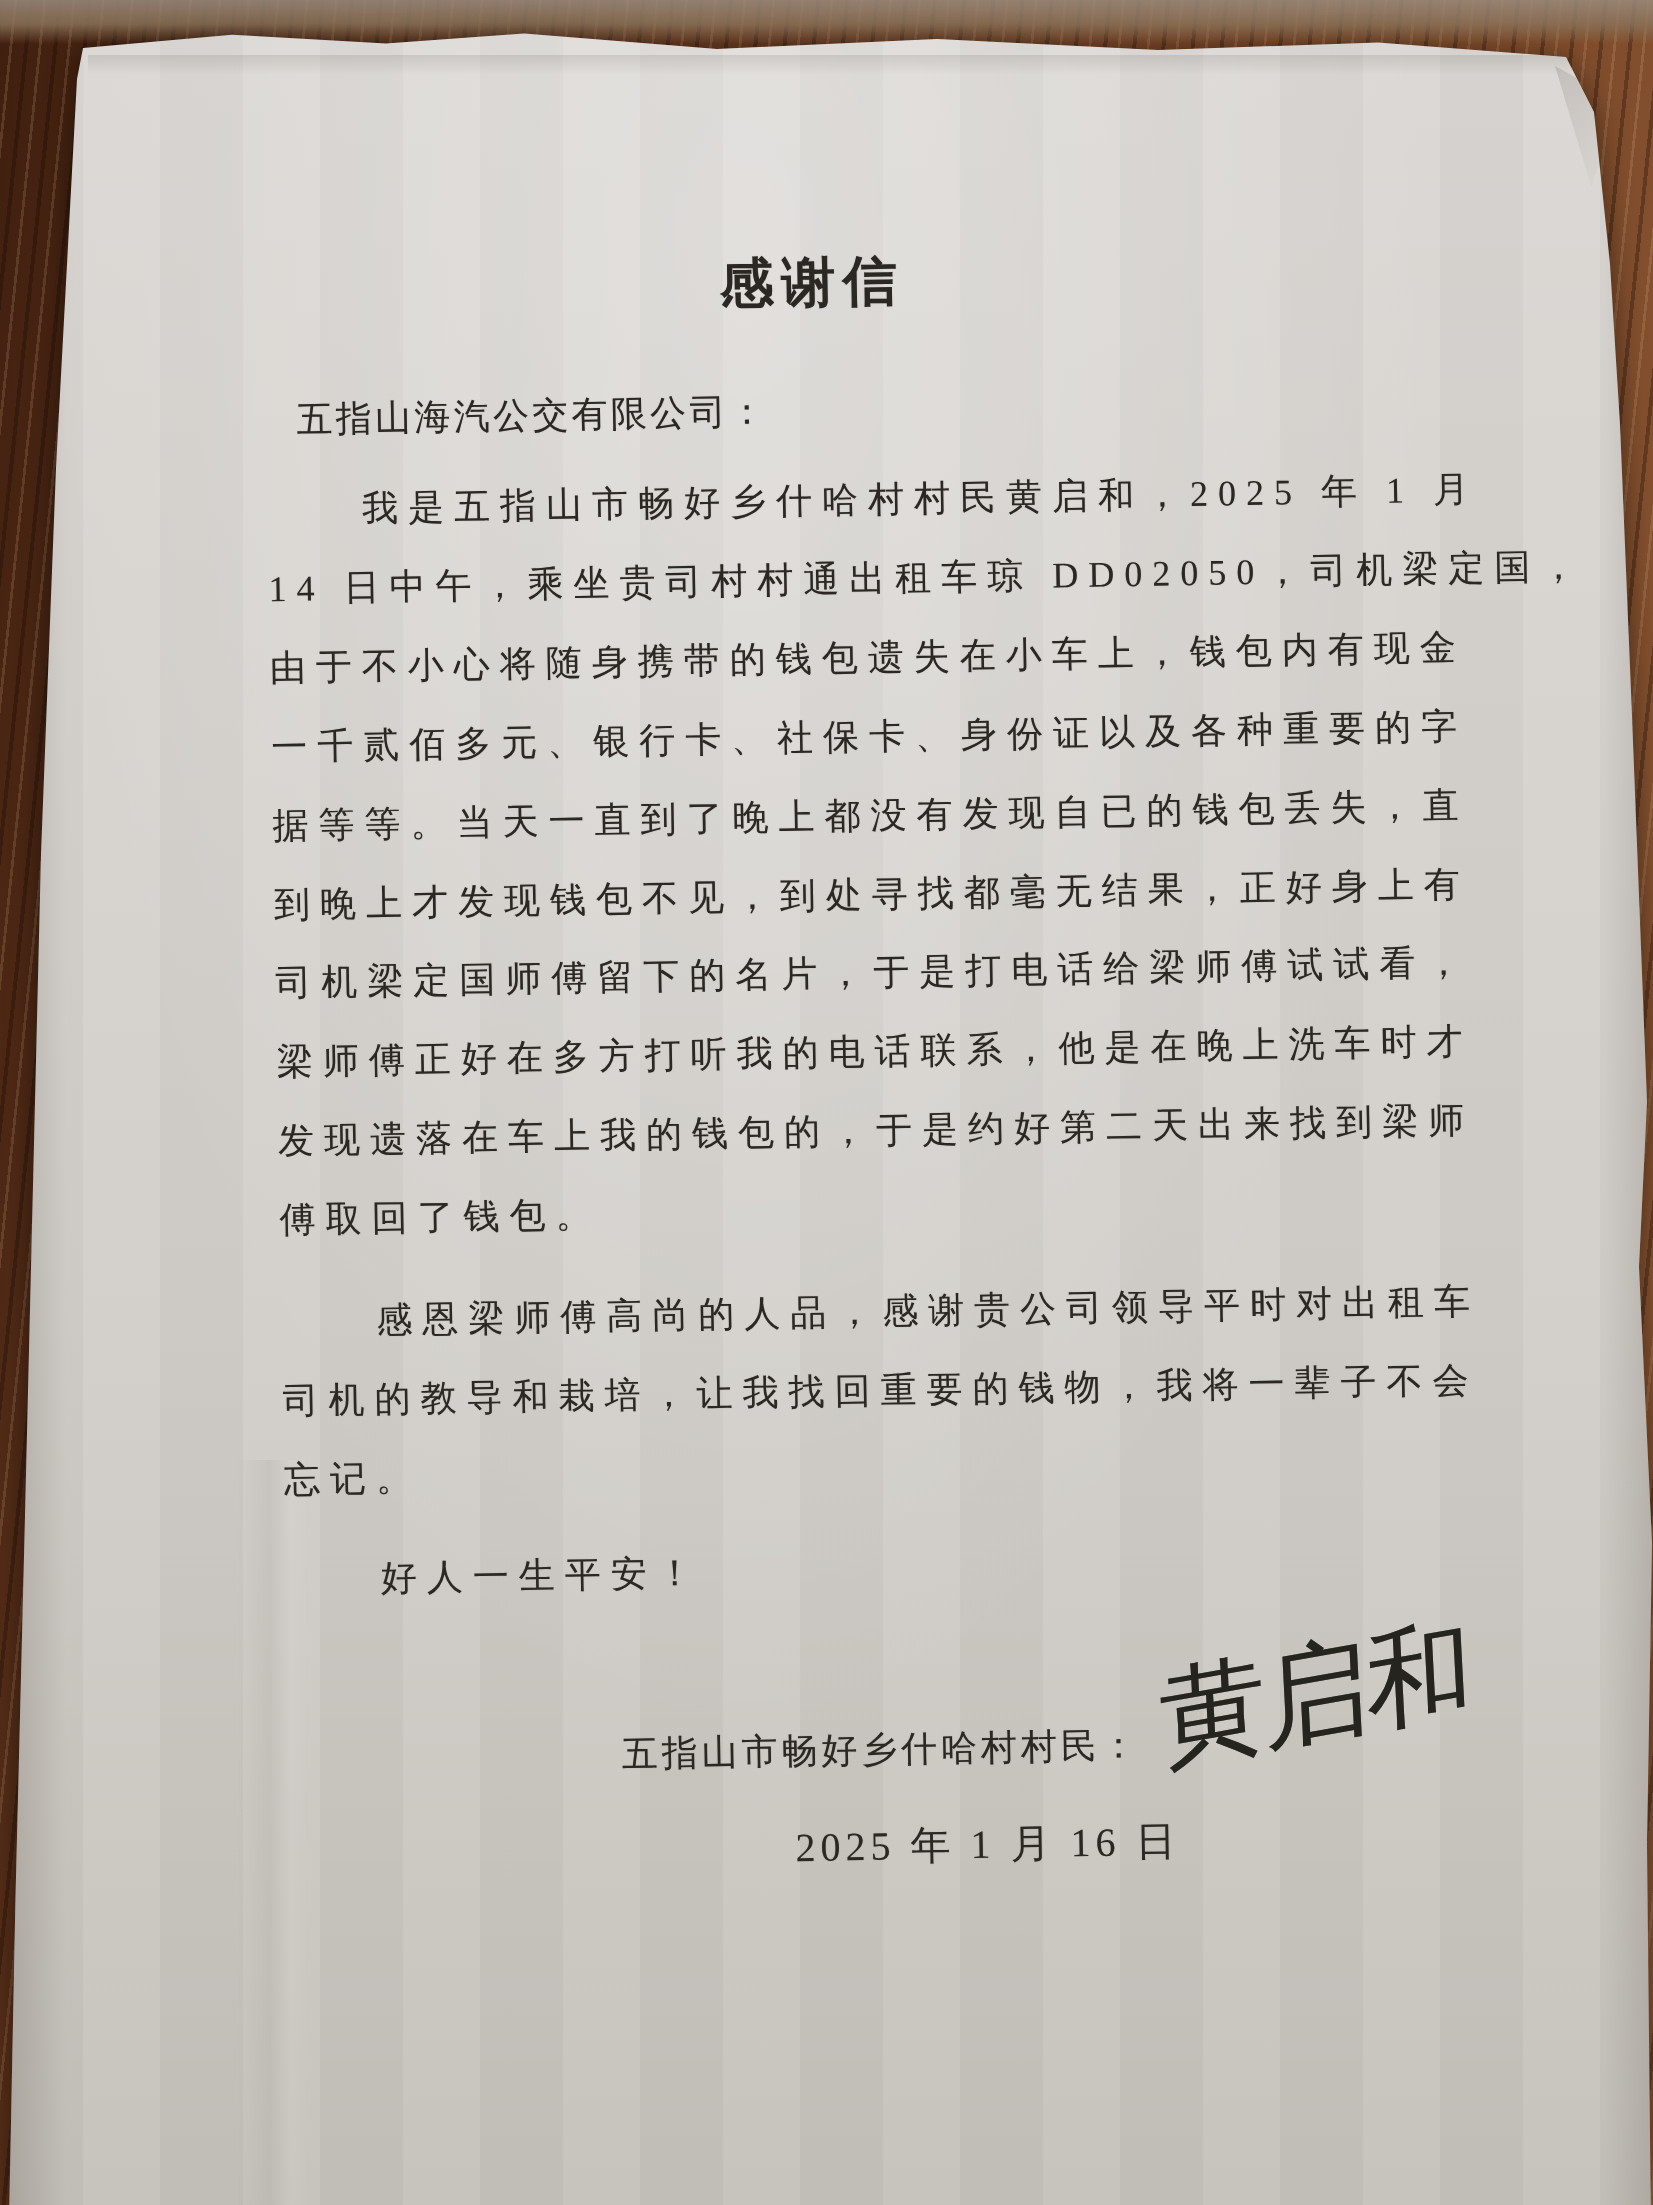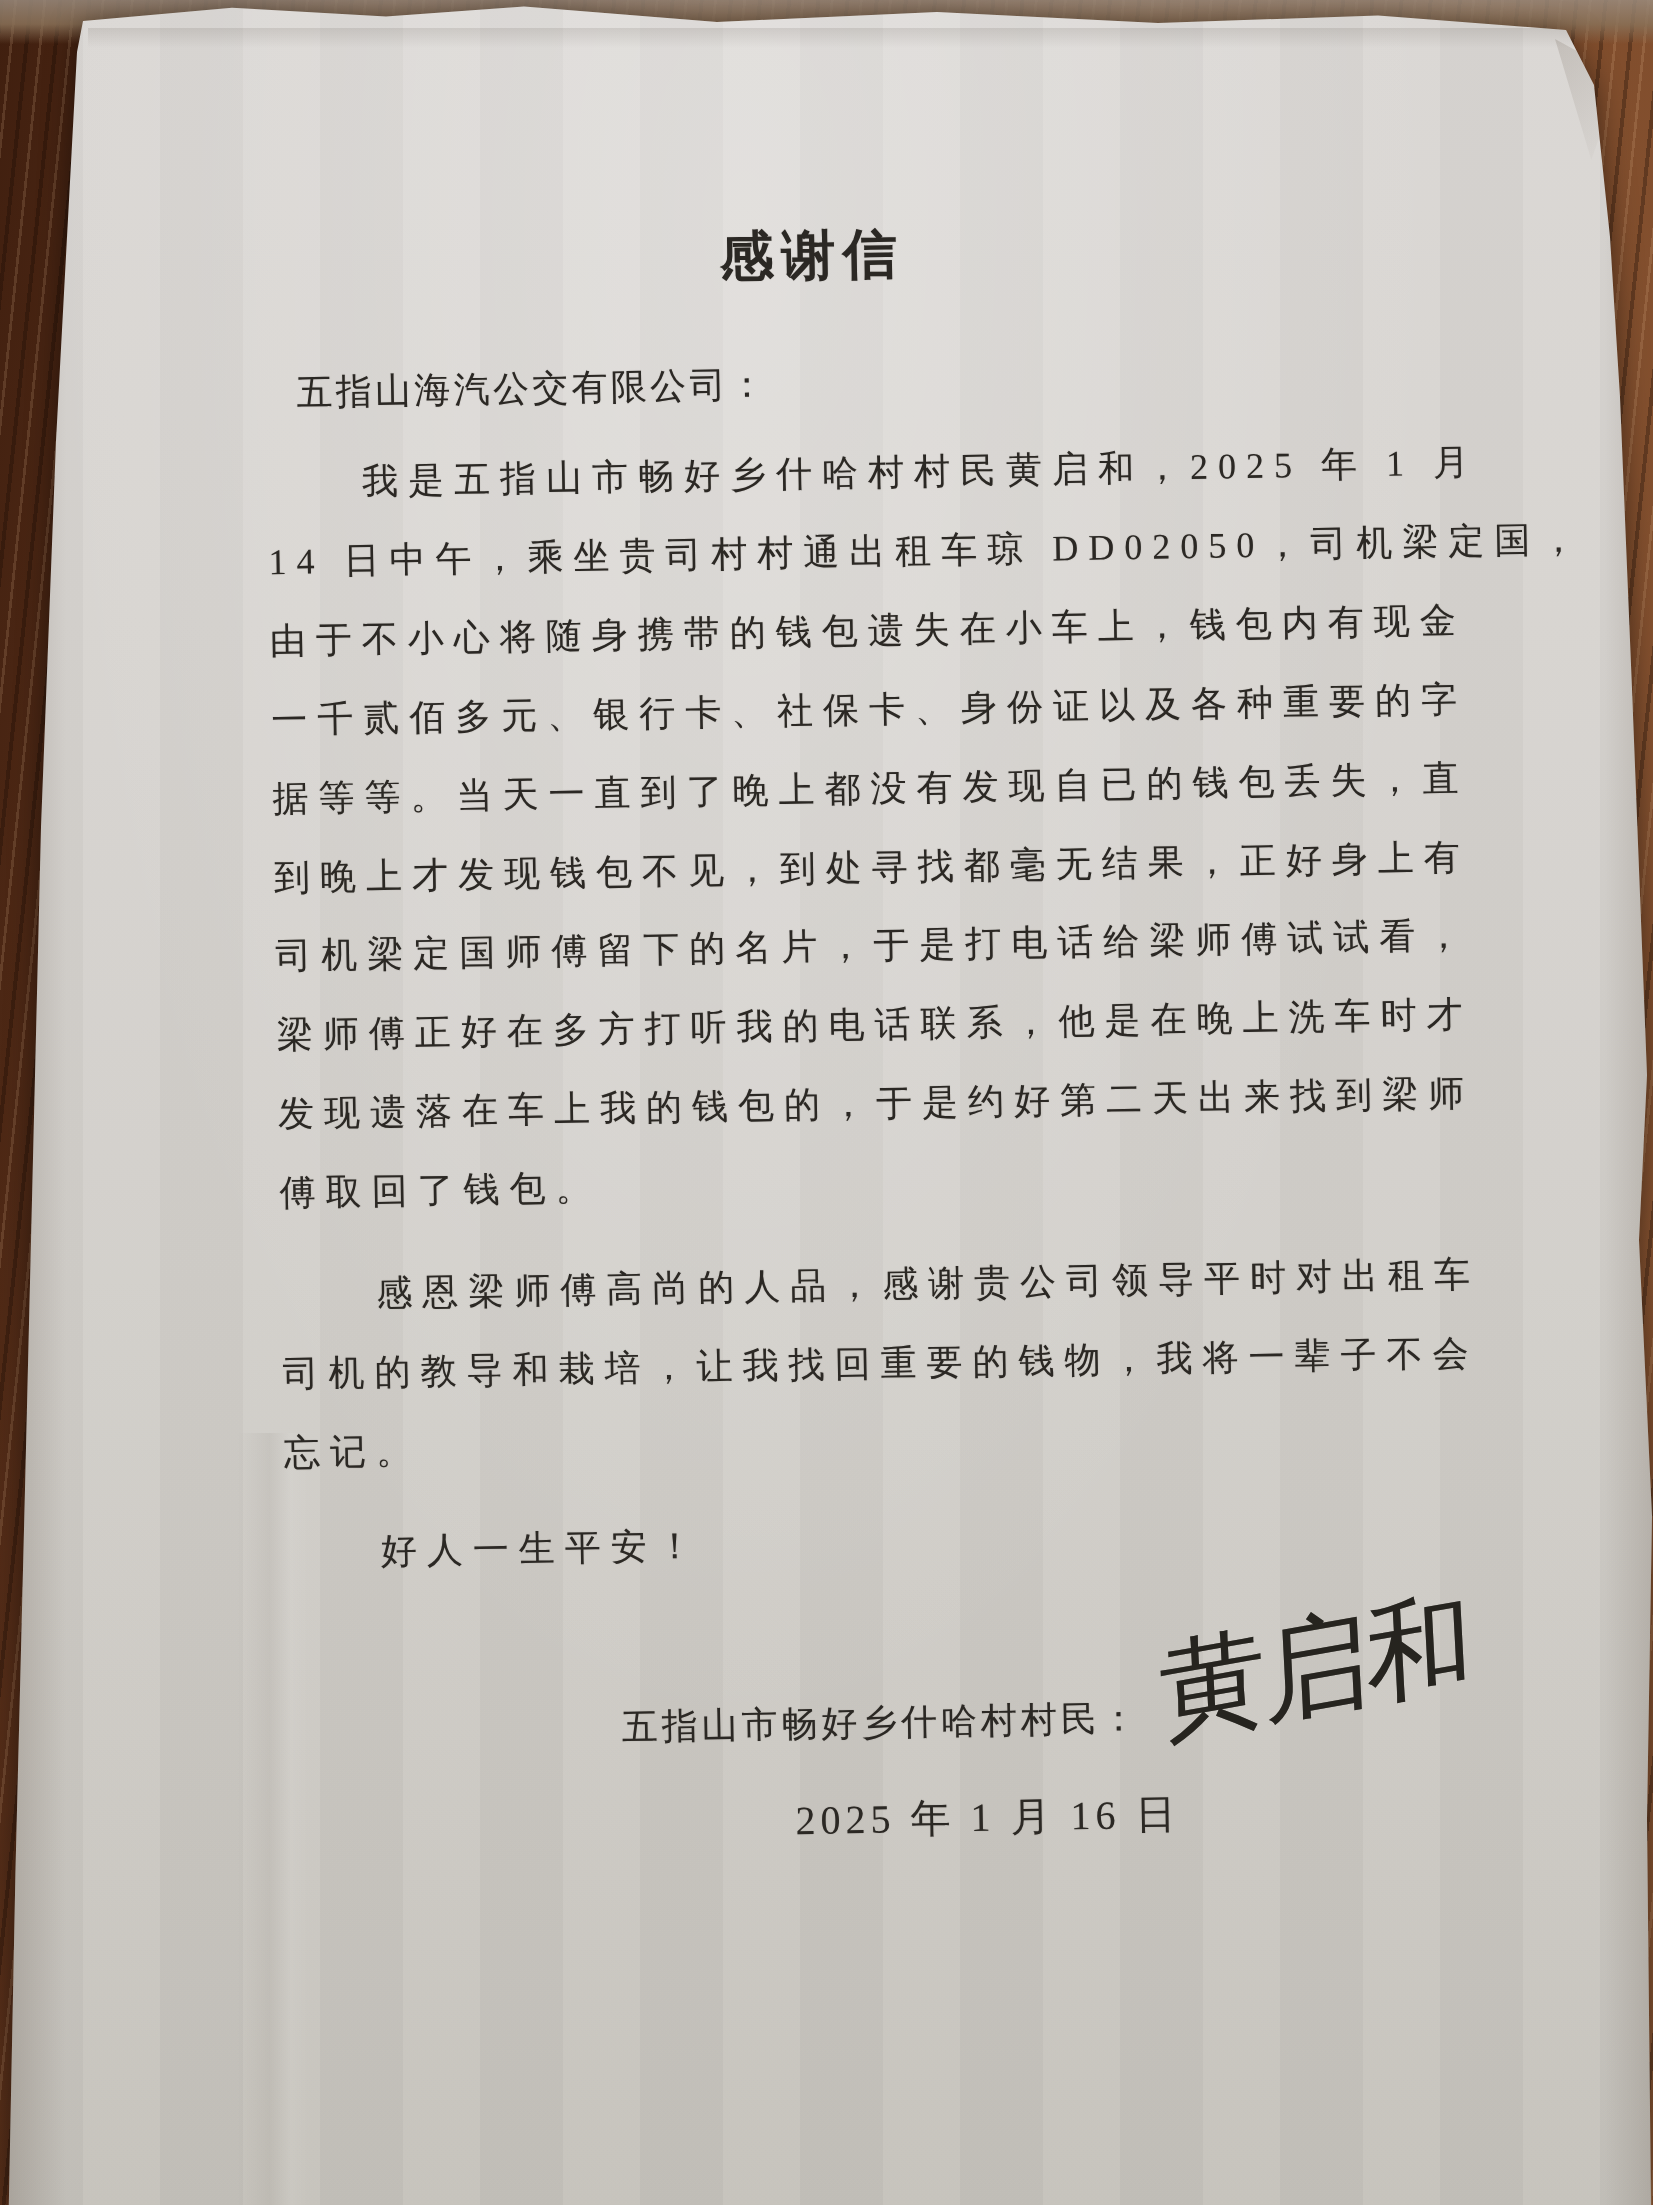--- a/index.html
+++ b/index.html
@@ -14,20 +14,21 @@
       linear-gradient(100deg,#401f0f 0%,#59301a 18%,#6e3f24 45%,#7d4a2a 70%,#8a5633 100%);
   }
   .wood-top{
     position:absolute;top:0;left:0;right:0;height:44px;
     background:linear-gradient(180deg,#9a8b7d 0%,#8a7259 55%,rgba(110,63,36,0) 100%);
     opacity:.85;
   }
   .paper{
     position:absolute;inset:0;
     filter:drop-shadow(0 5.5px 14.3px rgba(0,0,0,0.5));
+    margin-top:27px;
   }
   .paper-shape{
     position:absolute;inset:0;
     clip-path:polygon(
       83px 21px, 232px 7.7px, 386px 16.5px, 524px 6.6px, 717px 22px,
       937px 12px, 1158px 23px, 1378px 15.4px, 1566px 30px,
       1594px 85px, 1610px 237px, 1620px 397px, 1632px 689px,
       1647px 1075px, 1639px 1240px, 1652px 1516px, 1647px 1819px, 1651px 2205px,
       8.8px 2205px, 15.4px 1874px, 25px 1489px, 41px 827px, 56px 441px, 77px 52px);
     background:

